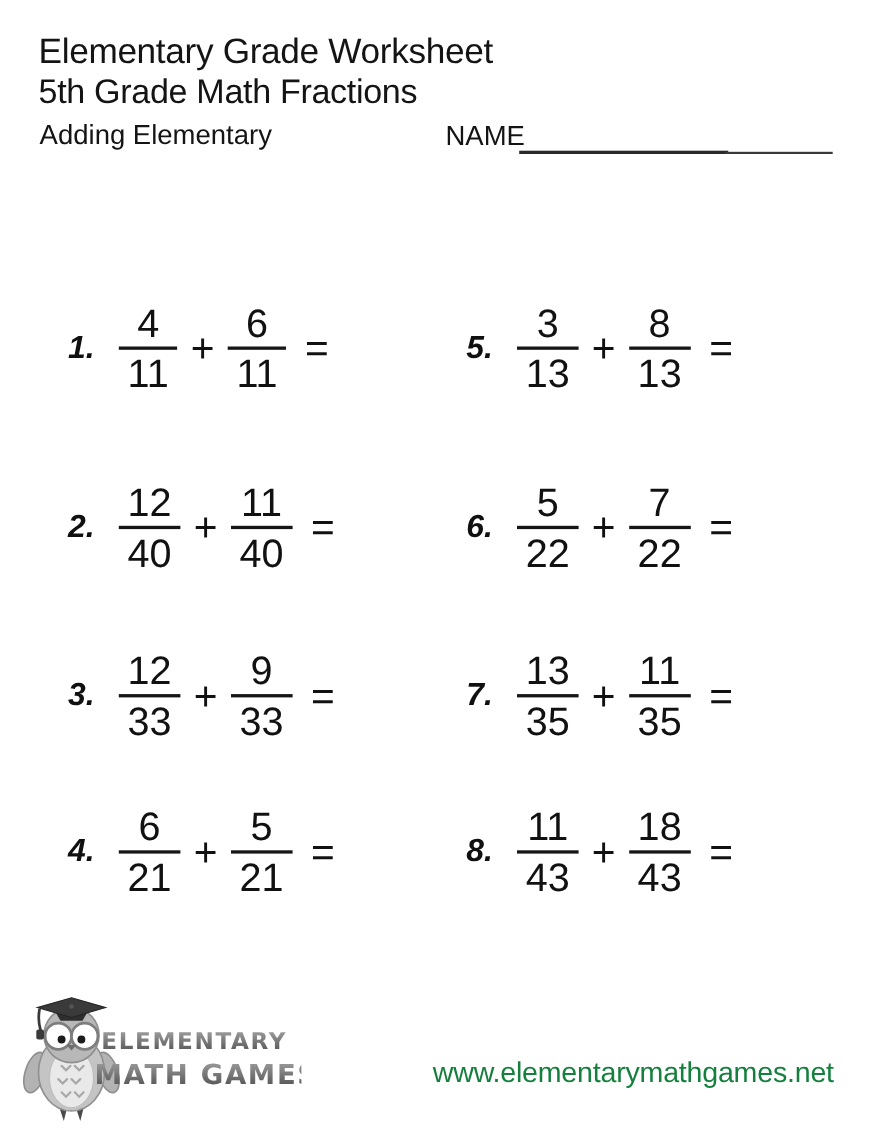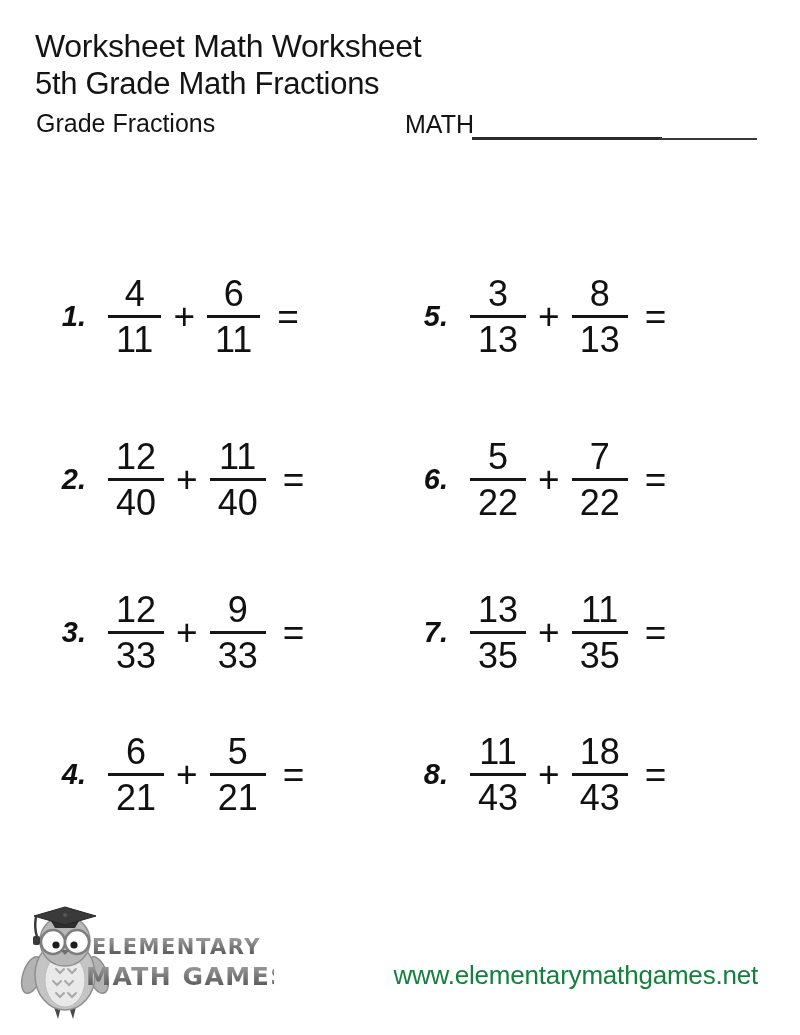--- a/index.html
+++ b/index.html
@@ -38,24 +38,24 @@
   
   .owl-svg{left:20px;top:903px;}
   .logo-text-svg{left:84px;top:930px;}
   .site-url{right:42px;top:960px;font-size:26px;color:#15803d;letter-spacing:-0.2px;}
 </style>
 </head>
 <body>
 
 <div>
 
-  <div class="abs title1">Worksheet Math Worksheet</div>
+  <div class="abs title1">Elementary Grade Worksheet</div>
   <div class="abs title2">5th Grade Math Fractions</div>
-  <div class="abs topic">Grade Fractions</div>
-  <div class="abs name-label">MATH</div>
+  <div class="abs topic">Adding Elementary</div>
+  <div class="abs name-label">NAME</div>
   <div class="abs name-line-a"></div>
   <div class="abs name-line-b"></div>
 
   <div class="prow" style="top:275px">
     <div class="problem p-left">
       <span class="pnum">1.</span>
       <span class="frac">
         <span class="nume">4</span>
         <span class="fbar"></span>
         <span class="deno">11</span>

